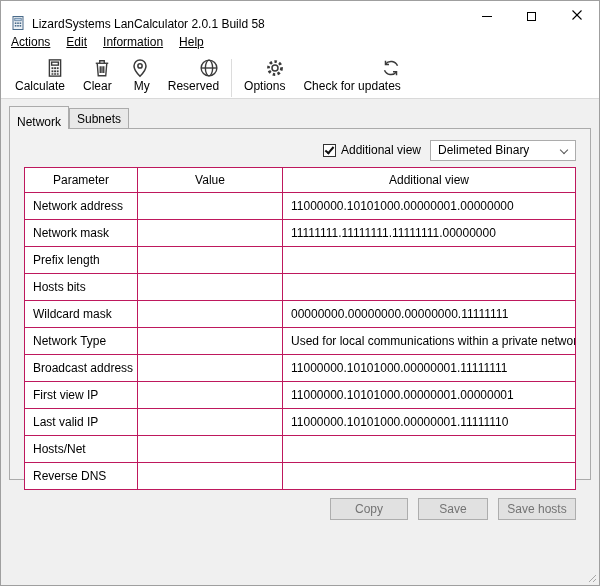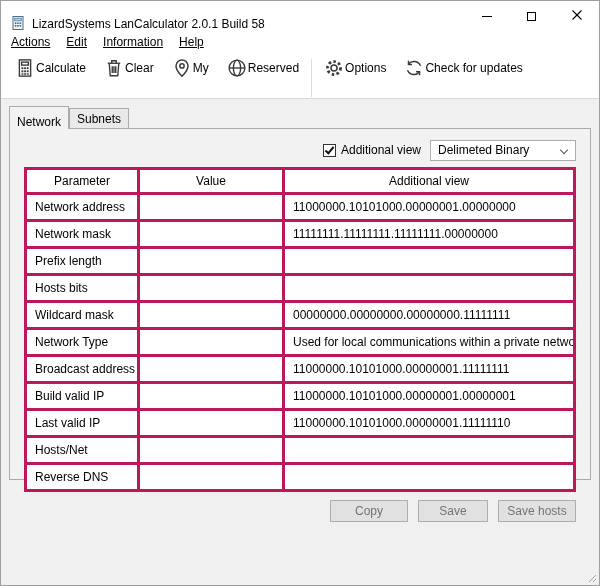--- a/index.html
+++ b/index.html
@@ -23,21 +23,21 @@
   .title-text { font-size:12px; white-space:nowrap; }
   .caption-buttons { margin-left:auto; display:flex; height:100%; }
   .cap-btn { width:45px; height:100%; display:flex; align-items:center; justify-content:center; }
   .min-glyph { width:10px; height:1px; background:#000; display:block; }
   .max-glyph { width:9px; height:9px; border:1px solid #000; display:block; }
   
   .menubar { height:22px; background:#fff; display:flex; align-items:center; padding-left:2px; flex-shrink:0; }
   .menu-item { padding:3px 8px; cursor:default;text-decoration:underline; }
   
   .toolbar { height:46px; background:#fff; border-bottom:1px solid #d9d9d9; display:flex; align-items:flex-start; padding:4px 0 0 5px; flex-shrink:0; }
-  .tool-item { display:flex; flex-direction:row; align-items:center; padding:0 9px; gap:1px; }
+  .tool-item { display:flex; flex-direction:column; align-items:flex-end; padding:0 9px; gap:1px; }
   .tool-icon { height:21px; display:flex; align-items:center; justify-content:center; }
   .tool-label { font-size:12px; white-space:nowrap; }
   .tool-sep { width:1px; background:#dcdcdc; height:38px; margin:0 3px; align-self:center; }
   
   .main { flex:1; background:#f0f0f0; position:relative; display:flex; flex-direction:column; }
   .tabstrip { display:flex; align-items:flex-end; margin:7px 0 0 8px; position:relative; z-index:2; height:22px; }
   .tab { border:1px solid #ababab; border-bottom:none; background:#e9e9e9; padding:3px 7px 2px; height:20px; white-space:nowrap; }
   .tab.active { background:#f2f2f2; height:23px; margin-bottom:-1px; padding-top:8px; }
   .panel {
     margin:0 8px; background:#f2f2f2; border:1px solid #ababab;
@@ -47,21 +47,21 @@
   .controls-row { display:flex; justify-content:flex-end; align-items:center; gap:9px; height:22px; margin-top:2px; }
   .cb-wrap { display:flex; align-items:center; gap:5px; cursor:default; }
   .checkbox { width:13px; height:13px; border:1px solid #333; background:#fff; position:relative; display:inline-block; flex-shrink:0; }
   .check { position:absolute; left:3px; top:0px; width:5px; height:9px; border-right:2px solid #111; border-bottom:2px solid #111; transform:rotate(40deg); }
   .combo { width:146px; height:21px; border:1px solid #acacac; background:#fff; display:flex; align-items:center; padding-left:7px; position:relative; }
   .combo-text { white-space:nowrap; overflow:hidden; }
   .combo-arrow { position:absolute; right:8px; top:6px; width:6px; height:6px; border-right:1.2px solid #555; border-bottom:1.2px solid #555; transform:rotate(45deg); }
   
   .param-table { border-collapse:collapse; width:100%; margin-top:6px; background:#fff; table-layout:fixed; border:1px solid #c7c7c7; }
   .param-table th, .param-table td {
-    border:3px solid #be185d; font-weight:normal; font-size:12px;
+    border:1px solid #be185d; font-weight:normal; font-size:12px;
     padding:0 8px; overflow:hidden; white-space:nowrap; text-align:left;
   }
   .param-table thead th { text-align:center; height:25px; }
   .param-table tbody td { height:27px; }
   .col-param { width:113px; }
   .col-value { width:145px; }
   
   .footer-row { display:flex; justify-content:flex-end; gap:10px; margin-top:8px; }
   .btn { height:22px; background:#e1e1e1; border:1px solid #adadad; font-size:12px; font-family:inherit; color:#737373; padding:0; cursor:default; }
   .btn-copy { width:78px; }
@@ -254,21 +254,21 @@
               <td class="col-param">Network Type</td>
               <td class="col-value"></td>
               <td class="col-add">Used for local communications within a private network.</td>
             </tr>
             <tr>
               <td class="col-param">Broadcast address</td>
               <td class="col-value"></td>
               <td class="col-add">11000000.10101000.00000001.11111111</td>
             </tr>
             <tr>
-              <td class="col-param">Build valid IP</td>
+              <td class="col-param">First view IP</td>
               <td class="col-value"></td>
               <td class="col-add">11000000.10101000.00000001.00000001</td>
             </tr>
             <tr>
               <td class="col-param">Last valid IP</td>
               <td class="col-value"></td>
               <td class="col-add">11000000.10101000.00000001.11111110</td>
             </tr>
             <tr>
               <td class="col-param">Hosts/Net</td>

